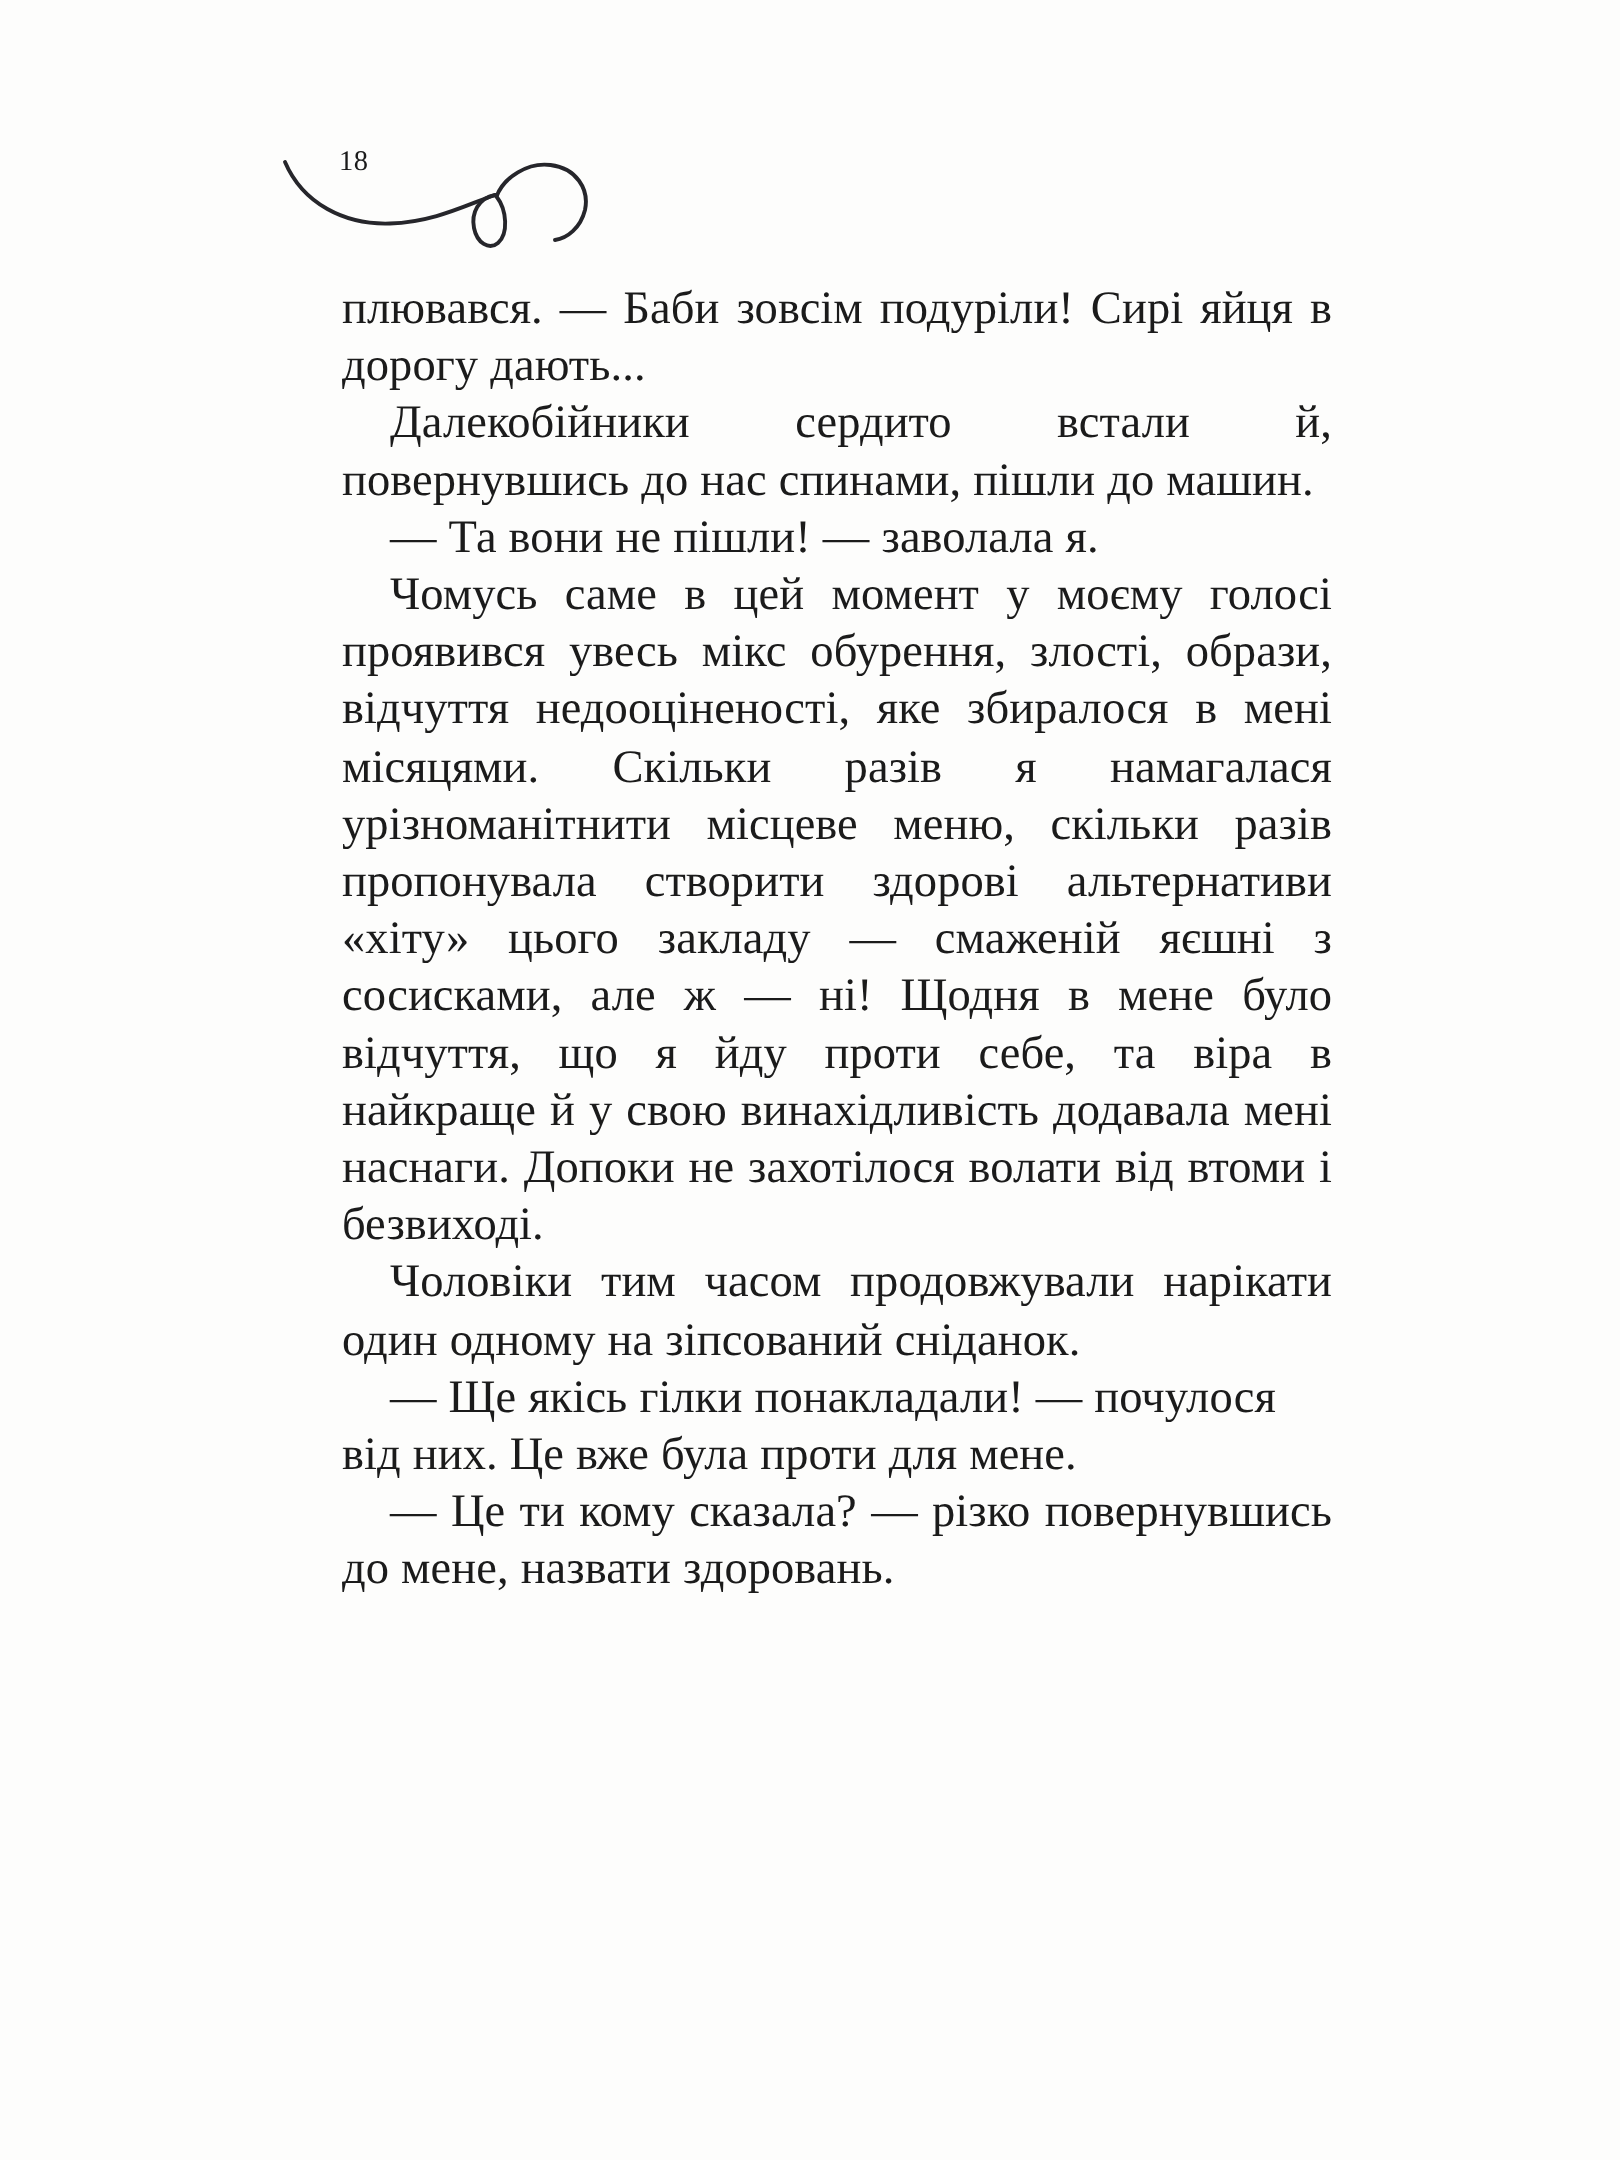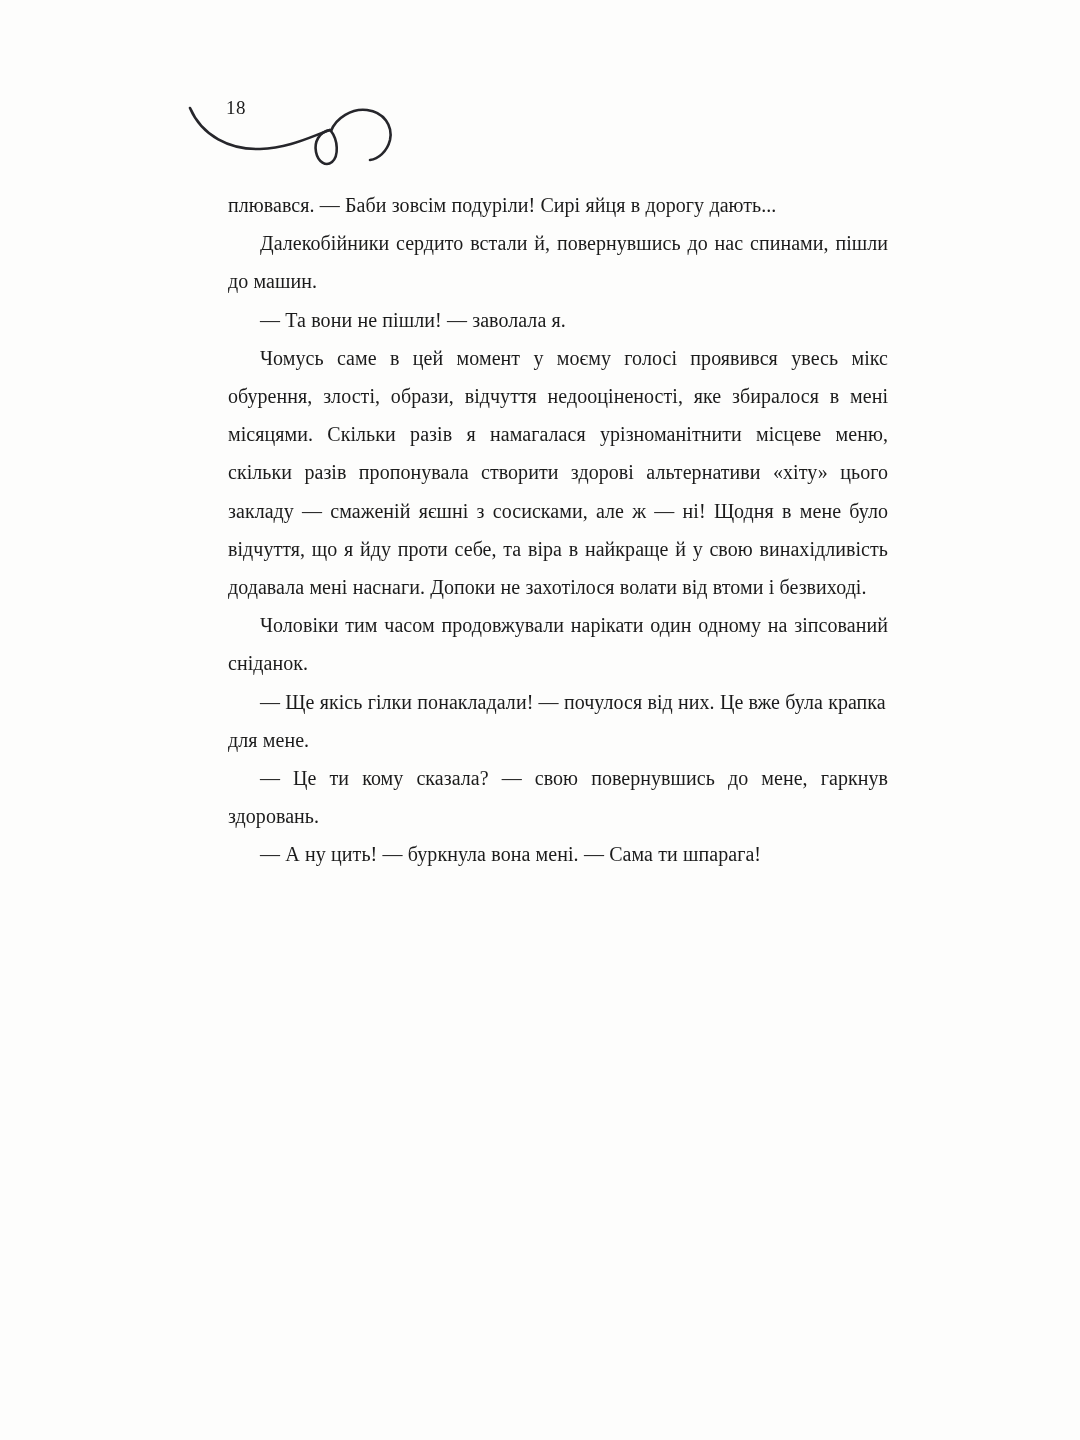--- a/index.html
+++ b/index.html
@@ -59,21 +59,21 @@
   
   .text-block {
     position: absolute;
     left: 228px;
     top: 186px;
     width: 660px;
   }
 
   p.para {
     margin: 0;
-    font-size: 20px;
+    font-size: 31px;
     line-height: 38.2px;
     text-align: justify;
     text-align-last: left;
     text-indent: 32px;
     color: #1b1b1b;
     font-weight: 400;
     letter-spacing: 0.05px;
     word-spacing: 0.2px;
     -webkit-font-smoothing: antialiased;
   }
@@ -117,18 +117,17 @@
 
     <span class="folio">18</span>
   </div>
 
   <div class="text-block">
     <p class="para no-indent">плювався. — Баби зовсім подуріли! Сирі яйця в дорогу дають...</p>
     <p class="para">Далекобійники сердито встали й, повернувшись до нас спинами, пішли до машин.</p>
     <p class="para short">— Та вони не пішли! — заволала я.</p>
     <p class="para">Чомусь саме в цей момент у моєму голосі проявився увесь мікс обурення, злості, образи, відчуття недооціненості, яке збиралося в мені місяцями. Скільки разів я намагалася урізноманітнити місцеве меню, скільки разів пропонувала створити здорові альтернативи «хіту» цього закладу — смаженій яєшні з сосисками, але ж — ні! Щодня в мене було відчуття, що я йду проти себе, та віра в найкраще й у свою винахідливість додавала мені наснаги. Допоки не захотілося волати від втоми і безвиході.</p>
     <p class="para">Чоловіки тим часом продовжували нарікати один одному на зіпсований сніданок.</p>
-    <p class="para short">— Ще якісь гілки понакладали! — почулося від них. Це вже була крапка для мене.</p>
-    <p class="para">— Це ти кому сказала? — свою повернувшись до мене, гаркнув здоровань.</p>
-    <p class="para">— А ну цить! — буркнула вона мені. — Сама ти шпарага!</p>
+    <p class="para short">— Ще якісь гілки понакладали! — почулося від них. Це вже була проти для мене.</p>
+    <p class="para">— Це ти кому сказала? — різко повернувшись до мене, назвати здоровань.</p>
   </div>
 
 </div>
 
 </body></html>

